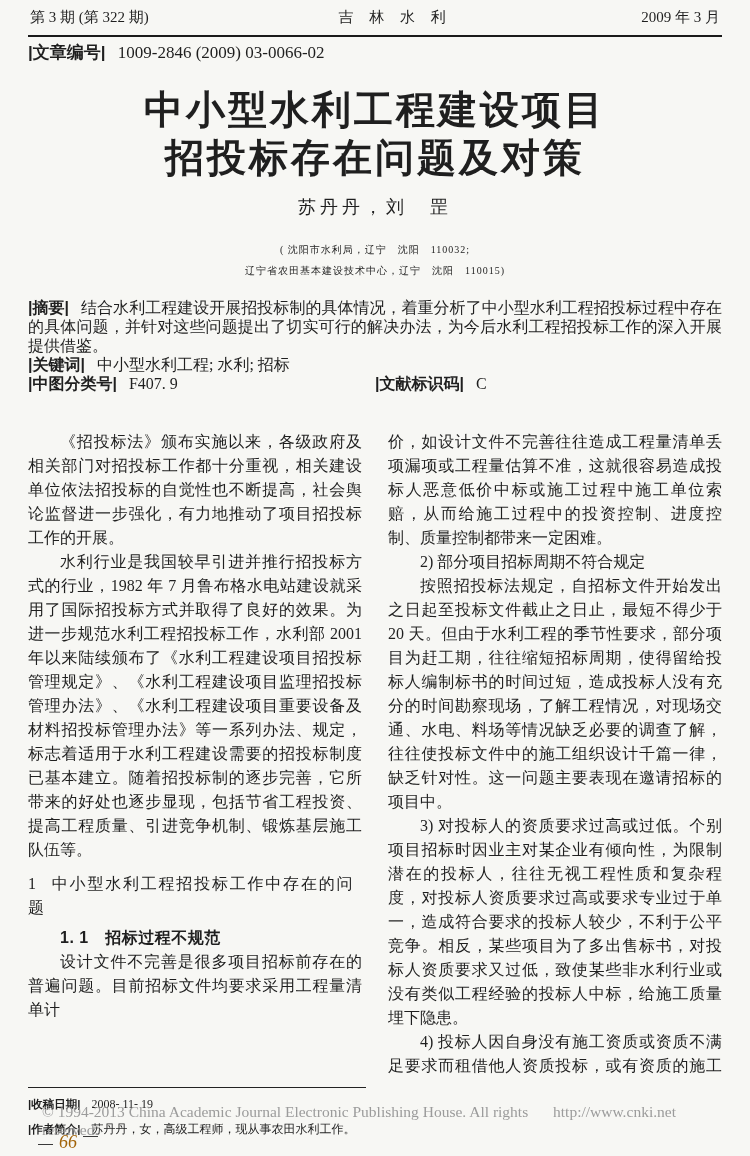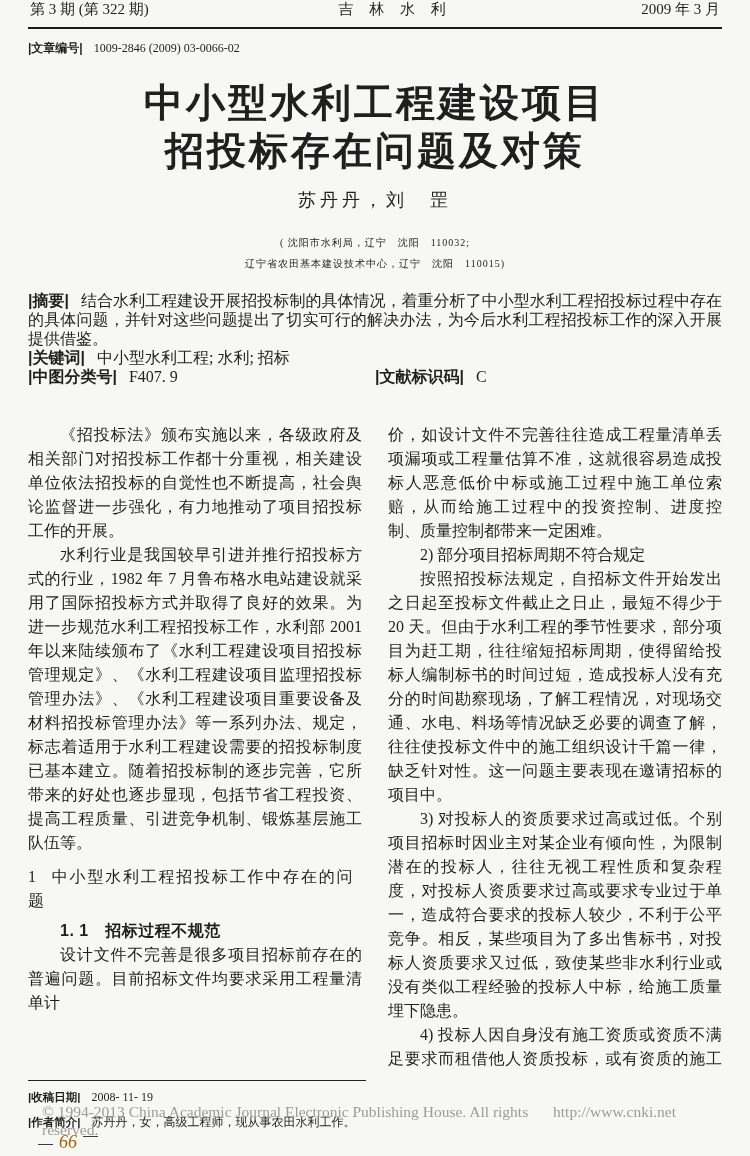--- a/index.html
+++ b/index.html
@@ -1,30 +1,30 @@
 <!DOCTYPE html>
 <html><head>
 <meta charset="utf-8">
 <style>
   html,body{margin:0;padding:0;}
   body{
     width:750px;height:1156px;position:relative;overflow:hidden;
     background:#f7f7f4;color:#1f1f1f;
     font-family:"Liberation Serif","DejaVu Serif",serif;
   }
-  .page{padding:0 28px 0 28px;}
+  .page{padding:8px 28px 0 28px;}
 
   
   .jheader{display:flex;justify-content:space-between;align-items:baseline;
     font-size:15px;padding:0 2px;}
   .jheader .jname{letter-spacing:6px;}
   .hrule{height:2px;background:#1a1a1a;margin-top:8px;}
 
   
-  .artnum{margin-top:11px;font-size:12px;}
+  .artnum{margin-top:4px;font-size:17px;}
   .mlabel{font-family:"Liberation Sans","DejaVu Sans",sans-serif;font-weight:700;margin-right:8px;}
 
   
   .title{margin-top:22px;text-align:center;
     font-family:"Liberation Sans","DejaVu Sans",sans-serif;
     font-weight:700;font-size:39px;line-height:48px;letter-spacing:3px;}
   .authors{margin-top:13px;text-align:center;font-size:18px;letter-spacing:4px;}
   .affil{margin-top:20px;text-align:center;font-size:10px;line-height:21px;letter-spacing:1px;}
 
   

